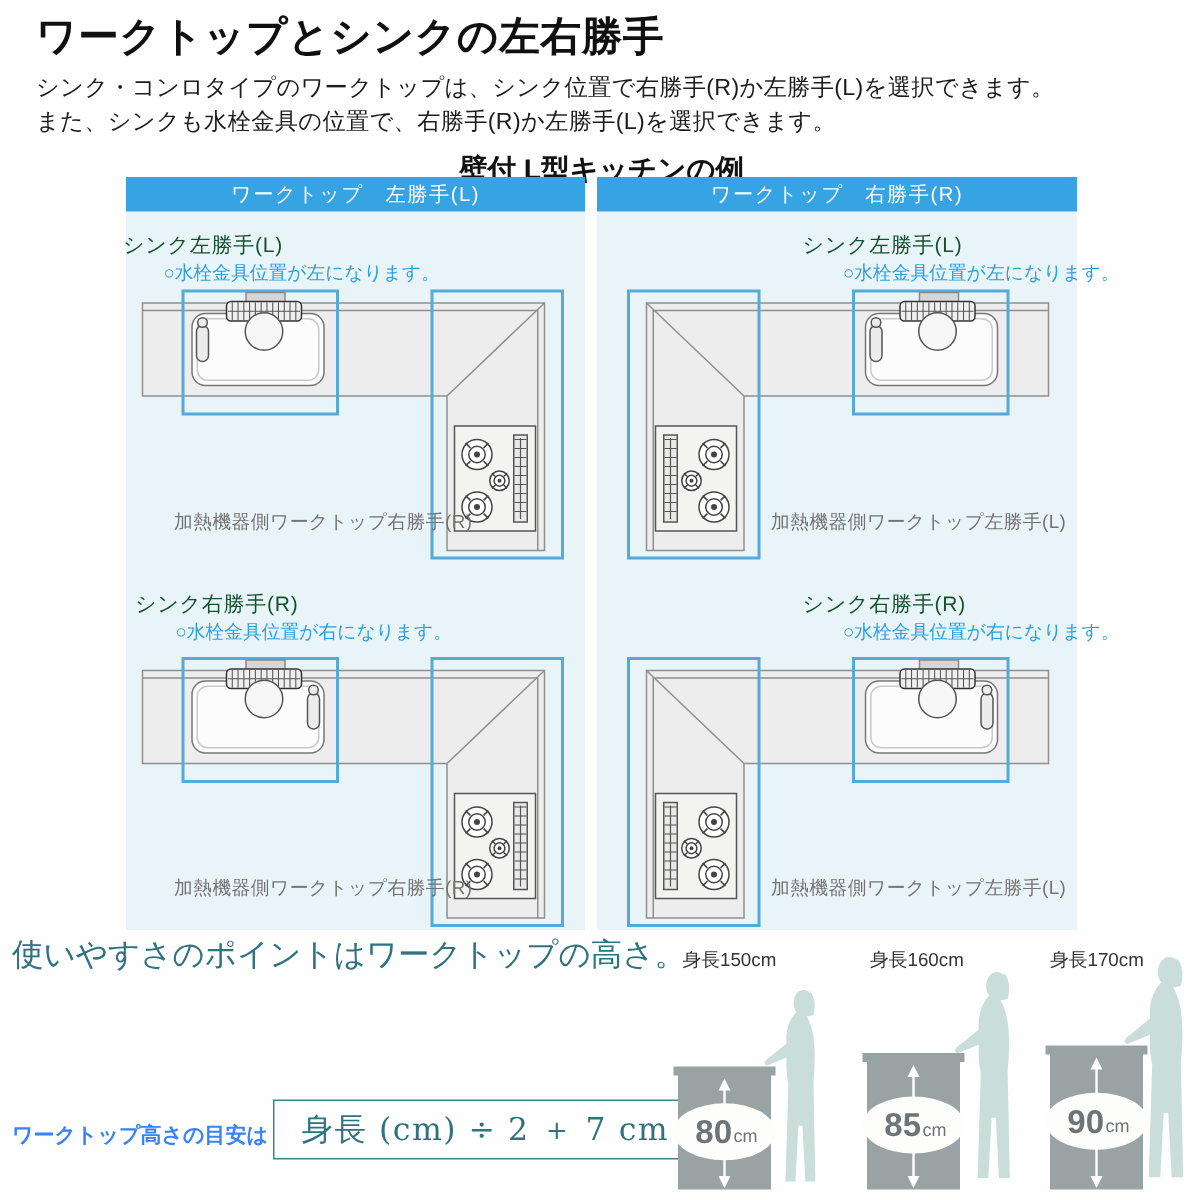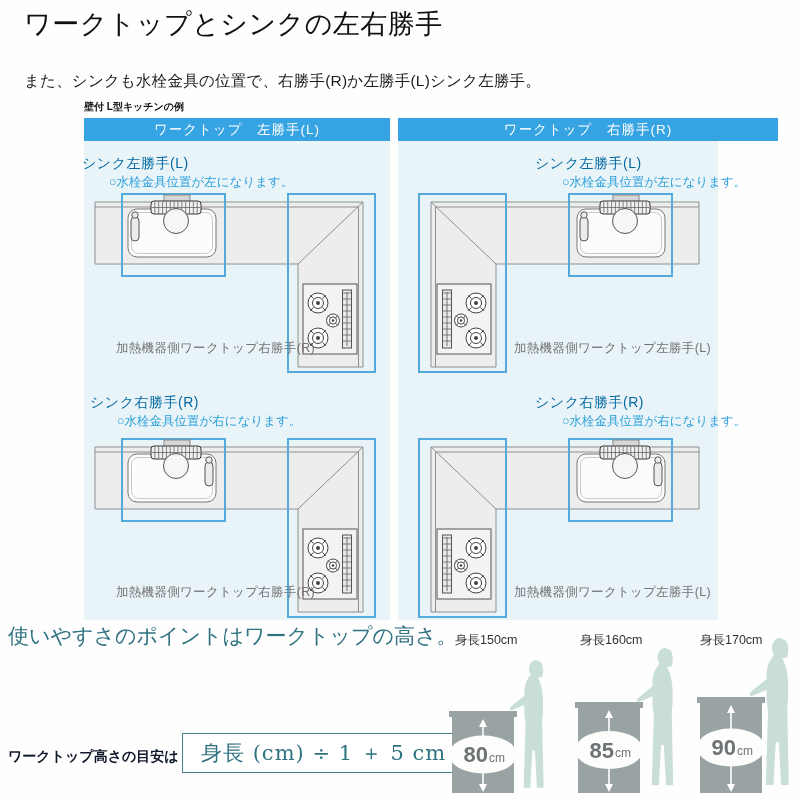--- a/index.html
+++ b/index.html
@@ -1,46 +1,47 @@
 <!DOCTYPE html>
 <html><head>
 <meta charset="utf-8">
 <style>
   html,body{margin:0;padding:0;}
   body{font-family:"Liberation Sans","DejaVu Sans",sans-serif;background:#fff;}
   #page{position:relative;width:800px;height:800px;background:#fefefe;overflow:hidden;}
   .abs{position:absolute;}
-  #title{left:24px;top:6px;font-size:27px;font-weight:normal;color:#101010;letter-spacing:0.5px;}
+  #title{left:24px;top:6px;font-size:27px;font-weight:bold;color:#101010;letter-spacing:0.5px;}
   .intro-line{left:24px;font-size:15.5px;color:#1c1c1c;letter-spacing:0.2px;}
-  #example-heading{left:84px;top:100px;width:634px;font-size:10px;font-weight:bold;color:#111;}
+  #example-heading{left:84px;top:100px;width:634px;text-align:center;font-size:19px;font-weight:bold;color:#111;}
   .col-bar{top:118px;height:23px;background:#36a3e3;color:#fff;font-size:13.5px;display:flex;align-items:center;justify-content:center;letter-spacing:1px;}
   #bar-left{left:84px;width:306px;}
-  #bar-right{left:398px;width:380px;}
+  #bar-right{left:398px;width:320px;}
   .panel-bg{top:141px;height:479px;background:#e9f4f9;}
   #panel-bg-left{left:84px;width:306px;}
   #panel-bg-right{left:398px;width:320px;}
-  .sink-label{font-size:14px;color:#0369a1;letter-spacing:0.5px;}
+  .sink-label{font-size:14px;color:#14532d;letter-spacing:0.5px;}
   .sink-note{font-size:12.5px;color:#2b9fdb;margin-left:27px;}
   .diagram-caption{font-size:12.5px;color:#737373;letter-spacing:0.3px;}
   .diagram{width:310px;height:185px;}
   #height-heading{left:8px;top:622px;font-size:21px;font-weight:400;color:#2f7280;font-family:"DejaVu Serif","Liberation Serif",serif;}
   #height-body{left:8px;top:655px;width:452px;font-size:14.5px;line-height:1.75;color:#2e2e2e;}
-  #guide-label{left:8px;top:748px;font-size:14px;font-weight:bold;color:#0f172a;}
+  #guide-label{left:8px;top:748px;font-size:14px;font-weight:bold;color:#3b82f6;}
   #formula-box{left:182px;top:733px;border:1.5px solid #47808d;background:#fff;padding:5px 18px;
      font-family:"DejaVu Serif","Liberation Serif",serif;font-size:21px;color:#2f7280;letter-spacing:1px;}
   .stature-label{top:632px;width:70px;font-size:12.5px;color:#333;}
   #figures-svg{left:438px;top:626px;}
 </style>
 </head>
 <body>
 
 <div id="page">
 
   <div class="abs" id="title">ワークトップとシンクの左右勝手</div>
-  <div class="abs intro-line" style="top:71px;">また、シンクも水栓金具の位置で、右勝手(R)か左勝手(L)シンク左勝手。</div>
+  <div class="abs intro-line" style="top:48px;">シンク・コンロタイプのワークトップは、シンク位置で右勝手(R)か左勝手(L)を選択できます。</div>
+  <div class="abs intro-line" style="top:71px;">また、シンクも水栓金具の位置で、右勝手(R)か左勝手(L)を選択できます。</div>
 
   <div class="abs" id="example-heading">壁付 L型キッチンの例</div>
 
   <div class="abs panel-bg" id="panel-bg-left"></div>
   <div class="abs panel-bg" id="panel-bg-right"></div>
 
   <div class="abs col-bar" id="bar-left">ワークトップ　左勝手(L)</div>
   <div class="abs col-bar" id="bar-right">ワークトップ　右勝手(R)</div>
 
   <div class="abs sink-label" style="left:82px;top:155px;">シンク左勝手(L)</div>
@@ -314,21 +315,21 @@
     <circle cx="225" cy="29" r="12.5" fill="#f6f6f6" stroke="#555"></circle>
     <rect x="254" y="25" width="8" height="24" rx="4" fill="#ececec" stroke="#555"></rect>
     <circle cx="258" cy="23" r="3.2" fill="#ececec" stroke="#555"></circle>
   </g>
       </svg></div>
   <div class="abs diagram-caption" style="left:116px;top:584px;">加熱機器側ワークトップ右勝手(R)</div>
   <div class="abs diagram-caption" style="left:514px;top:584px;">加熱機器側ワークトップ左勝手(L)</div>
 
   <div class="abs" id="height-heading">使いやすさのポイントはワークトップの高さ。</div>
   <div class="abs" id="guide-label">ワークトップ高さの目安は</div>
-  <div class="abs" id="formula-box">身長 (cm) ÷ 1 ＋ 5 cm</div>
+  <div class="abs" id="formula-box">身長 (cm) ÷ 2 ＋ 7 cm</div>
 
   <div class="abs stature-label" style="left:455px;">身長150cm</div>
   <div class="abs stature-label" style="left:580px;">身長160cm</div>
   <div class="abs stature-label" style="left:700px;">身長170cm</div>
 
   <div class="abs" id="figures-svg"><svg viewBox="0 0 362 174" width="362" height="174" xmlns="http://www.w3.org/2000/svg">
         <g transform="translate(71,34) scale(0.665)" fill="#c9ded8">
     <ellipse cx="40" cy="13" rx="10" ry="13"></ellipse>
     <path d="M47,1 q7,10 3,24 l-8,2 z"></path>
     <path d="M33,22 q-9,9 -10,24 l0,28 q0,12 2,20 l-3,98 10,0 3,-56 4,0 3,56 10,0 -2,-100 q4,-42 -4,-60 q-3,-8 -7,-10 z"></path>

